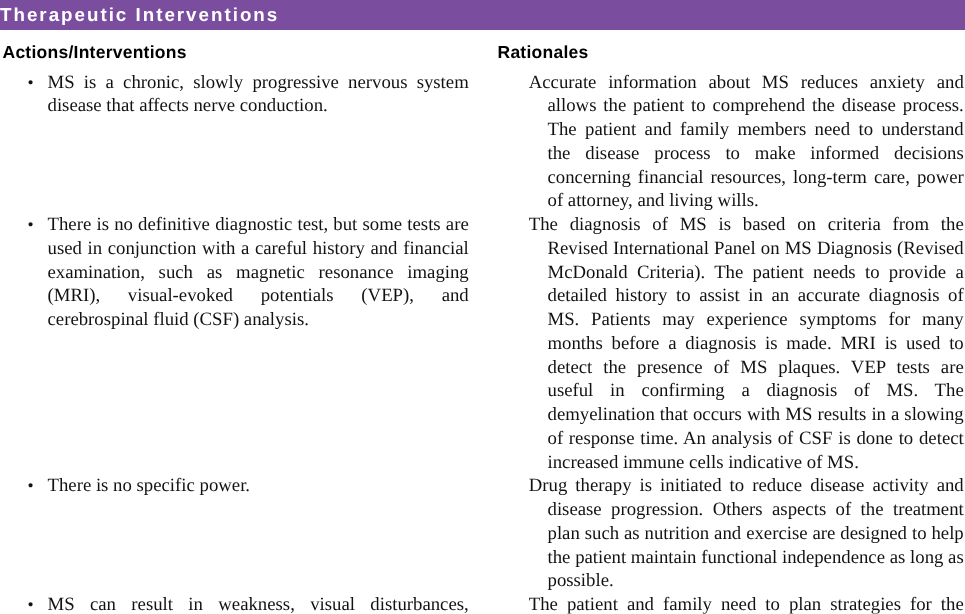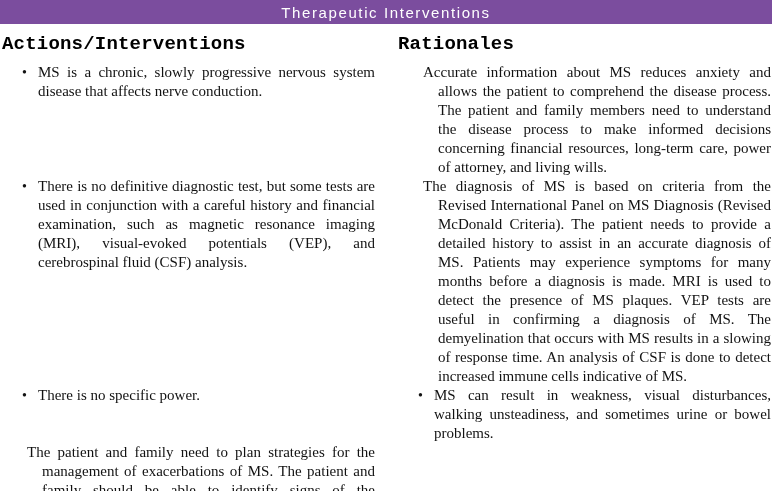--- a/index.html
+++ b/index.html
@@ -17,38 +17,38 @@
     overflow: hidden;
     color: #121212;
   }
 
   .title-bar {
     height: 24px;
     background: #7b4d9e;
     color: #ffffff;
     display: flex;
     align-items: center;
-    justify-content: center;
+    justify-content: flex-start;
     font-family: "Liberation Sans", sans-serif;
-    font-weight: normal;
+    font-weight: bold;
     font-size: 15px;
     letter-spacing: 1.6px;
   }
 
   .content {
     display: grid;
     grid-template-columns: 1fr 1fr;
     column-gap: 23px;
     padding: 0 1px 0 2px;
   }
 
   .col-header {
-    font-family: Liberation Mono, monospace;
+    font-family: Liberation Sans, sans-serif;
     font-weight: bold;
-    font-size: 19px;
+    font-size: 14px;
     letter-spacing: 0.2px;
     margin-top: 9px;
     margin-bottom: 8px;
     color: #000000;
   }
 
   .body-text {
     font-size: 15px;
     line-height: 19px;
     text-align: justify;
@@ -116,20 +116,21 @@
       </div>
     </div>
     <div class="body-text rationale">The diagnosis of MS is based on criteria from the Revised International Panel on MS Diagnosis (Revised McDonald Criteria). The patient needs to provide a detailed history to assist in an accurate diagnosis of MS. Patients may experience symptoms for many months before a diagnosis is made. MRI is used to detect the presence of MS plaques. VEP tests are useful in confirming a diagnosis of MS. The demyelination that occurs with MS results in a slowing of response time. An analysis of CSF is done to detect increased immune cells indicative of MS.</div>
 
     <div class="body-text">
       <div class="action-sub">
         <span class="dot-bullet">•</span>
         <span class="sub-text">There is no specific power.</span>
       </div>
     </div>
+    <div class="body-text rationale">Drug therapy is initiated to reduce disease activity and disease progression. Others aspects of the treatment plan such as nutrition and exercise are designed to help the patient maintain functional independence as long as possible.</div>
 
     <div class="body-text">
       <div class="action-sub">
         <span class="dot-bullet">•</span>
         <span class="sub-text">MS can result in weakness, visual disturbances, walking unsteadiness, and sometimes urine or bowel problems.</span>
       </div>
     </div>
     <div class="body-text rationale">The patient and family need to plan strategies for the management of exacerbations of MS. The patient and family should be able to identify signs of the exacerbation of MS and implement strategies for its management.</div>
 
   </div>

